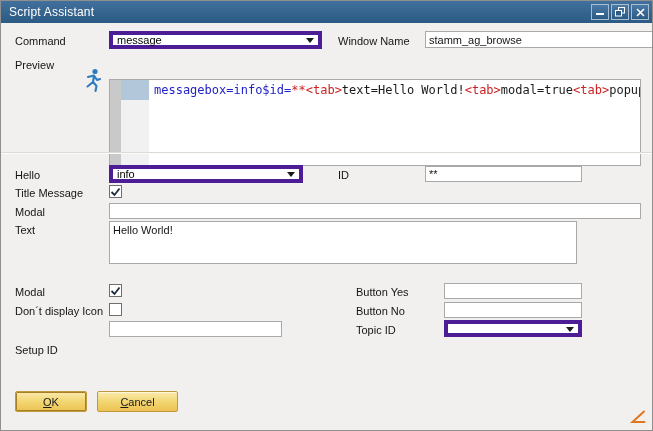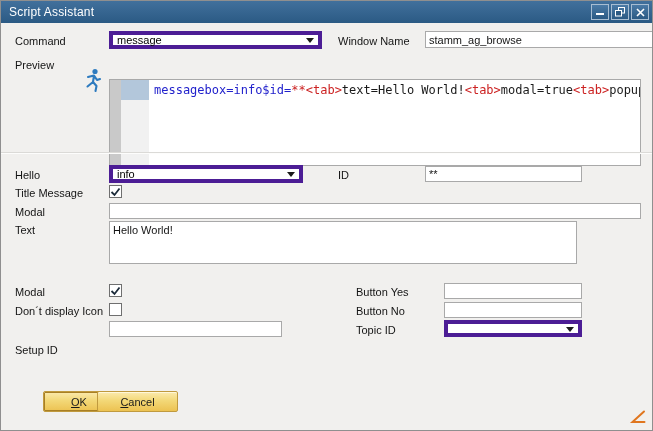--- a/index.html
+++ b/index.html
@@ -57,21 +57,21 @@
     border-top:1px solid #dbdad7; border-bottom:1px solid #fdfdfc;
   }
   textarea.field { resize:none; padding:2px 3px; line-height:13px; }
   .btn {
     position:absolute; height:21px; border:1px solid #c09a3e; border-radius:2px;
     background:linear-gradient(#fbeaae,#f3d877 45%,#ecc252);
     font-size:11px; color:#1a1a1a; display:flex; align-items:center; justify-content:center;
     cursor:pointer; box-shadow:inset 0 1px 0 #fff7d9;
   }
   .btn .u { text-decoration:underline; }
-  .btn-ok { outline:1px solid #a87f25; outline-offset:-2px;margin-left:28px; }
+  .btn-ok { outline:1px solid #a87f25; outline-offset:-2px; }
   .corner-mark { position:absolute; right:6px; bottom:6px; }
 </style>
 </head>
 <body>
 
 <div class="window">
 
   <div class="titlebar">
     <span class="title">Script Assistant</span>
     <span class="win-btns">

